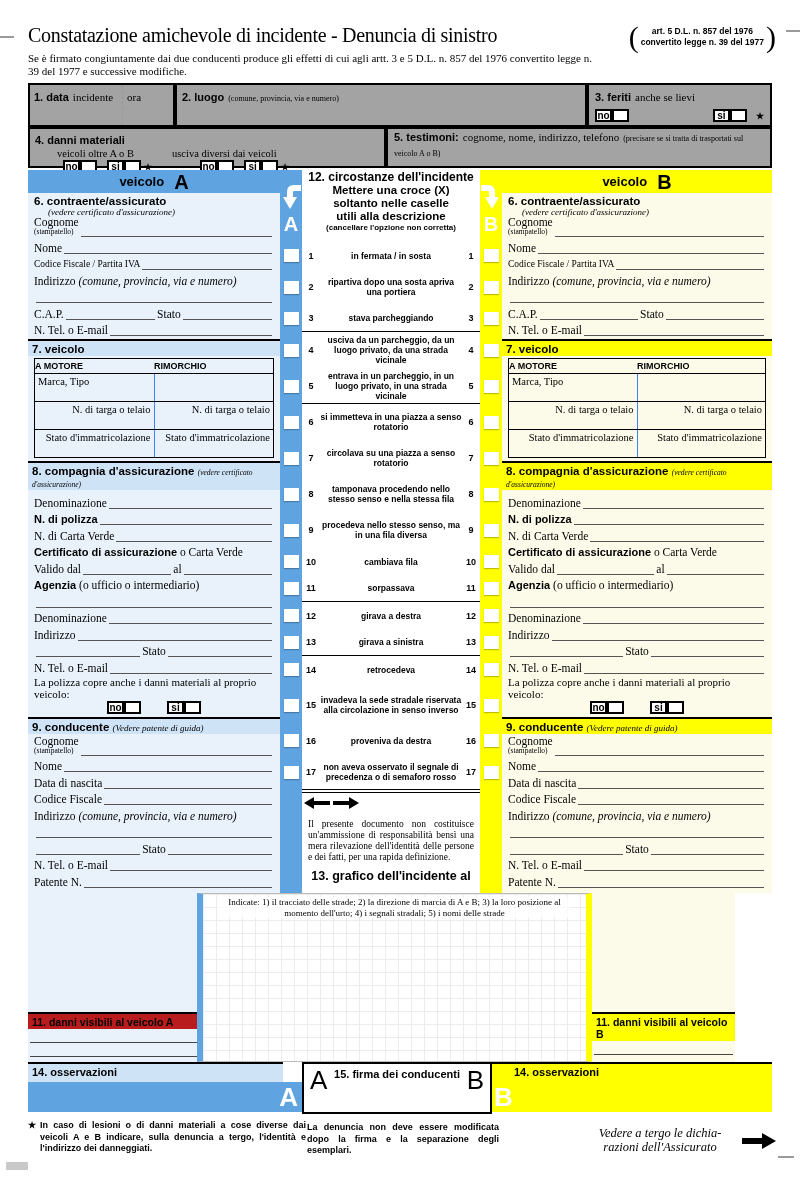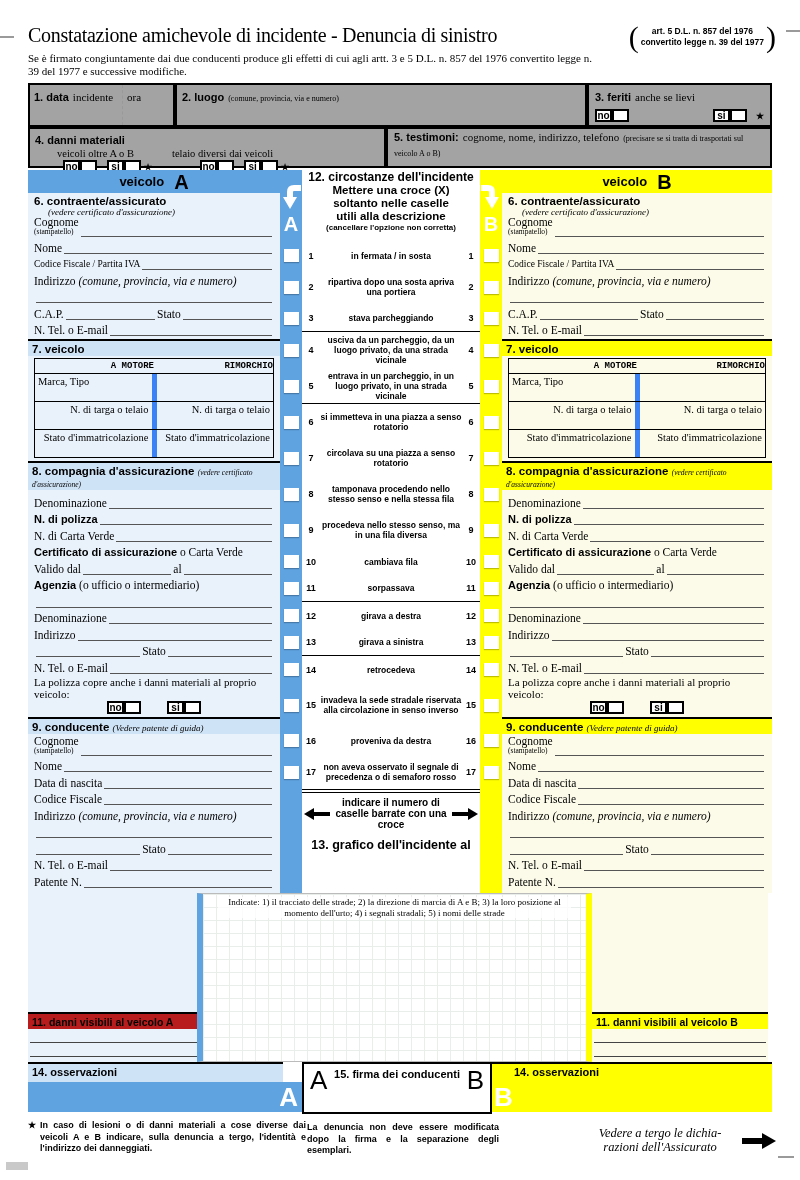--- a/index.html
+++ b/index.html
@@ -51,24 +51,24 @@
   .frow.sm{font-size:9.5px;}
   .frow .lbl{white-space:nowrap;}
   .frow .boldlbl{font-family:"Liberation Sans",sans-serif;font-weight:bold;font-size:11px;white-space:nowrap;}
   .frow .ital{font-style:italic;}
   .fill{flex:1;border-bottom:1px solid #555;margin:0 2px;min-width:12px;height:12px;}
   .fill.short{flex:0 0 28px;}
   .stack{display:inline-flex;flex-direction:column;line-height:10px;}
   .stack small{font-size:7.5px;}
   .vtable{border:1px solid #000;margin:2px 0 1px;background:var(--bg);}
   .vt-head{display:flex;border-bottom:1px solid #000;}
-  .vt-head div{flex:1;text-align:right;font-family:Liberation Mono, monospace;font-weight:bold;font-size:9px;padding:2px 0;}
+  .vt-head div{flex:1;text-align:left;font-family:Liberation Sans, sans-serif;font-weight:bold;font-size:9px;padding:2px 0;}
   .vt-row{display:flex;}
   .vt-row div{flex:1;font-size:10.5px;padding:2px 3px 14px;}
-  .vt-row div:first-child{border-right:5px solid #3b82f6;}
+  .vt-row div:first-child{border-right:1px solid #3b82f6;}
   .vt-row + .vt-row{border-top:1px solid #000;text-align:right;}
   .qrow{display:flex;align-items:center;gap:6px;font-size:11px;flex-wrap:wrap;line-height:12px;margin-top:2px;}
 
   
   #circ{width:222px;height:723px;box-sizing:border-box;display:flex;flex-direction:column;overflow:hidden;
         background:linear-gradient(to right,#5fa3e0 0 22px,#ffffff 22px 200px,#ffff00 200px 222px);}
   .crow{display:flex;align-items:center;}
   .scell{width:22px;flex:0 0 22px;display:flex;align-items:center;justify-content:center;}
   .wcb{width:15px;height:13px;background:#fff;display:inline-block;box-shadow:0 1px 1px rgba(0,0,0,.25);}
   .cnum{width:18px;flex:0 0 18px;text-align:center;font-family:"Liberation Sans",sans-serif;font-weight:bold;font-size:9px;}
@@ -84,21 +84,21 @@
   .chead .t3{font-size:8px;}
   .stripstack{display:flex;flex-direction:column;align-items:center;gap:4px;padding-top:4px;}
   .stripletter{color:#fff;font-family:"Liberation Sans",sans-serif;font-weight:bold;font-size:20px;line-height:20px;}
   #circfoot{margin:2px 22px 0;border-top:1.5px solid #000;display:flex;align-items:center;gap:3px;padding:4px 2px;}
   #circfoot .ftxt{flex:1;text-align:center;font-family:"Liberation Sans",sans-serif;font-weight:bold;font-size:10px;line-height:11px;}
   #disclaimer{margin:4px 22px 0;padding:2px 6px;font-size:9.5px;line-height:11px;text-align:justify;}
   #sketchtitle{margin:4px 22px 0;text-align:center;font-family:"Liberation Sans",sans-serif;font-weight:bold;font-size:12.5px;line-height:14px;}
 
   
   #lowerleft{left:28px;top:893px;width:177px;height:169px;background:#e9f2fb;}
-  #lowerright{left:592px;top:893px;width:176px;height:169px;background:#fcfbe9;}
+  #lowerright{left:592px;top:893px;width:143px;height:169px;background:#fcfbe9;}
   .dmgband{margin-top:119px;border-top:2px solid #000;font-family:"Liberation Sans",sans-serif;font-weight:bold;font-size:10.5px;padding:2px 4px 1px;}
   #lowerleft .dmgband{background:#b91c1c;}
   #lowerright .dmgband{background:#ffff00;}
   .dmglines{padding:0 2px;}
   .dmglines div{border-bottom:1px solid #444;height:13px;}
   #sketch{left:197px;top:893px;width:395px;height:169px;box-sizing:border-box;background:#fff;
           border-left:6px solid #5fa3e0;border-right:6px solid #ffff00;border-top:1px solid #bbb;border-bottom:1px solid #bbb;
           background-image:linear-gradient(#eaeeea 1px,transparent 1px),linear-gradient(90deg,#eaeeea 1px,transparent 1px);
           background-size:13px 13px;}
   #sketchnote{font-size:9px;line-height:10.5px;text-align:center;width:92%;margin:3px auto 0;background:rgba(255,255,255,.75);}
@@ -157,21 +157,21 @@
         <span class="cb"></span>
       </span>
     <span class="star">★</span>
   </div>
 </div>
 <div class="tbox" id="box4">
   <div><span class="blab">4. danni materiali</span></div>
   <div style="display:flex;font-size:10.5px;padding-left:22px;">
       <span>veicoli oltre A o B</span>
       <span style="width:38px"></span>
-      <span>telaio diversi dai veicoli</span>
+      <span>usciva diversi dai veicoli</span>
     </div>
   <div style="display:flex;align-items:center;padding-left:28px;margin-top:1px;">
     <span class="cbgrp">
         <span class="cb lab">no</span>
         <span class="cb"></span>
       </span>
     <span style="width:10px"></span>
     <span class="cbgrp">
         <span class="cb lab">si</span>
         <span class="cb"></span>
@@ -606,26 +606,26 @@
           <div class="scell">
             <span class="wcb"></span>
           </div>
         </div>
       </div>
     <div id="circfoot">
       <svg width="26" height="12">
           <rect x="8" y="4" width="18" height="4"></rect>
           <polygon points="0,6 10,0 10,12"></polygon>
         </svg>
-      <span class="ftxt">indicare il numero di caselle barrate con una croce</span>
       <svg width="26" height="12">
           <rect x="0" y="4" width="18" height="4"></rect>
           <polygon points="26,6 16,0 16,12"></polygon>
         </svg>
     </div>
+    <div id="disclaimer">Il presente documento non costituisce un'ammissione di responsabilità bensì una mera rilevazione dell'identità delle persone e dei fatti, per una rapida definizione.</div>
     <div id="sketchtitle">
       <span>13. grafico dell'incidente al</span><br>
     </div>
   </div>
   <div id="col-b-slot">
   <div class="vcol theme-b b">
     <div class="vbar">
       <span class="vword">veicolo</span>
       <span class="vletter">B</span>
     </div>

